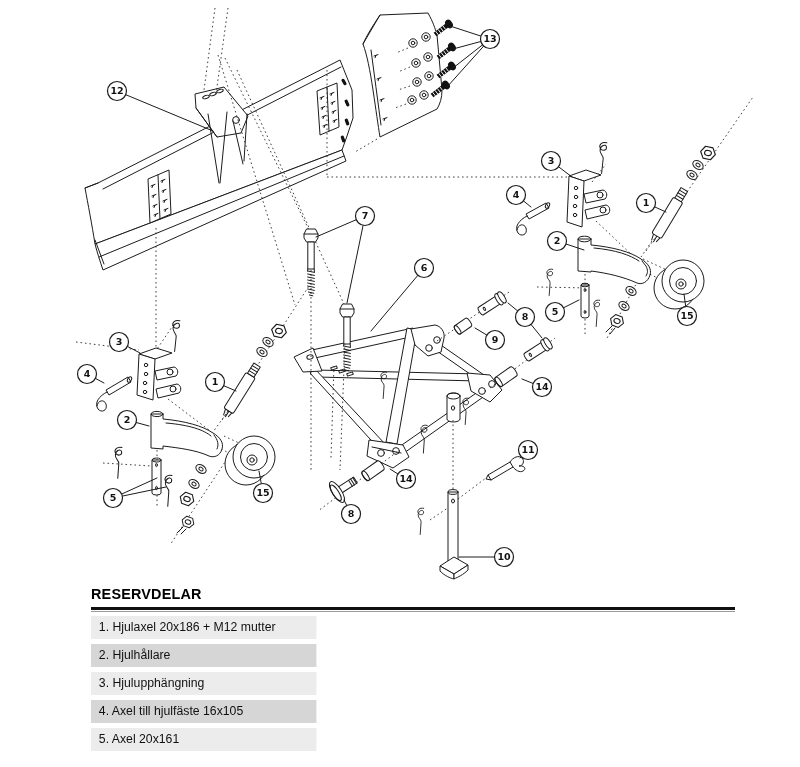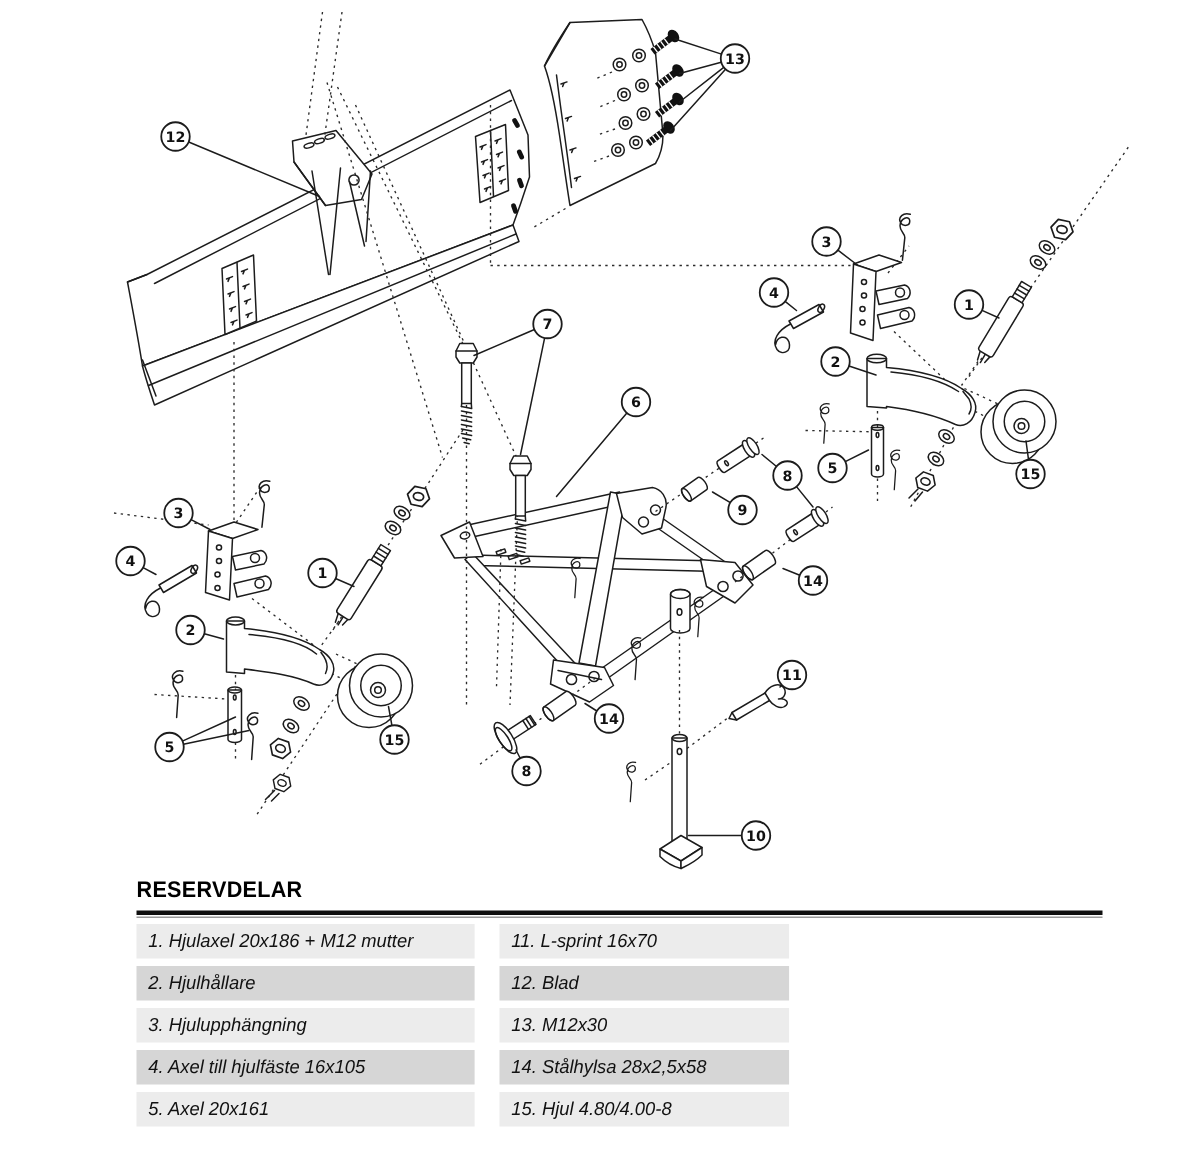--- a/index.html
+++ b/index.html
@@ -11,21 +11,21 @@
   .dot{fill:none;stroke:#2b2b2b;stroke-width:.9;stroke-dasharray:1.6 2.9;}
   .blk{fill:#111;stroke:none;}
   .co{fill:#fff;stroke:var(--ink,#1c1c1c);stroke-width:1.2;}
   .cot{font:700 9.5px "DejaVu Sans",sans-serif;text-anchor:middle;fill:#111;}
   
   #parts{position:absolute;left:78px;top:585px;width:644px;padding-left:13px;}
   #parts .title{font-weight:700;font-size:15px;letter-spacing:.2px;color:#000;margin:0 0 5px 0;transform:scaleX(.96);transform-origin:left;}
   #parts .rule{height:3px;background:#101010;}
   #parts .rule2{height:1px;background:#9a9a9a;margin-top:1px;}
   #parts .grid{display:grid;grid-template-columns:230px 197px 193px;column-gap:12px;margin-top:4px;}
-  .pcol{display:flex;flex-direction:column;row-gap:5px;font-style:italic;}
+  .pcol{display:flex;flex-direction:column;row-gap:5px;}
   .pcol > div{height:23px;line-height:23px;font-size:12.5px;font-weight:400;color:#111;padding-left:8px;white-space:nowrap;overflow:hidden;transform:scaleX(.98);transform-origin:left;}
   .pcol > div:nth-child(odd){background:var(--row-light,#ececec);}
   .pcol > div:nth-child(even){background:var(--row-dark,#d6d6d6);}
 </style>
 </head>
 <body>
 
 <div id="stage">
 
 <svg id="diagram" width="800" height="585" viewBox="0 0 800 585" xmlns="http://www.w3.org/2000/svg">
@@ -459,23 +459,16 @@
   <div class="rule"></div>
   <div class="rule2"></div>
   <div class="grid">
     <div class="pcol">
       <div>1. Hjulaxel 20x186 + M12 mutter</div>
       <div>2. Hjulhållare</div>
       <div>3. Hjulupphängning</div>
       <div>4. Axel till hjulfäste 16x105</div>
       <div>5. Axel 20x161</div>
     </div>
-    <div class="pcol">
-      <div>11. L-sprint 16x70</div>
-      <div>12. Blad</div>
-      <div>13. M12x30</div>
-      <div>14. Stålhylsa 28x2,5x58</div>
-      <div>15. Hjul 4.80/4.00-8</div>
-    </div>
   </div>
 </div>
 
 </div>
 
 </body></html>

